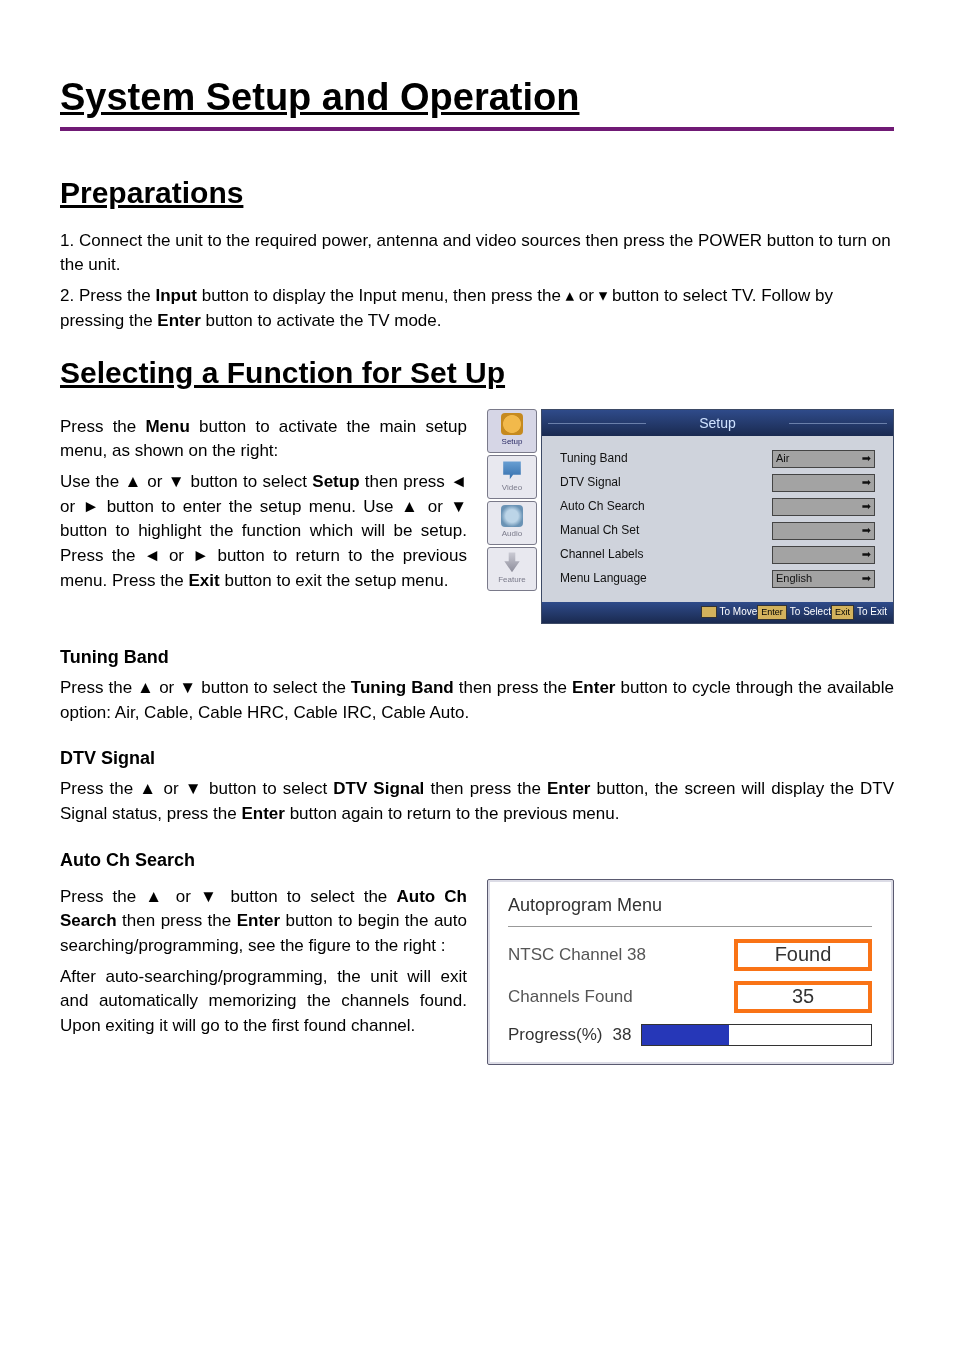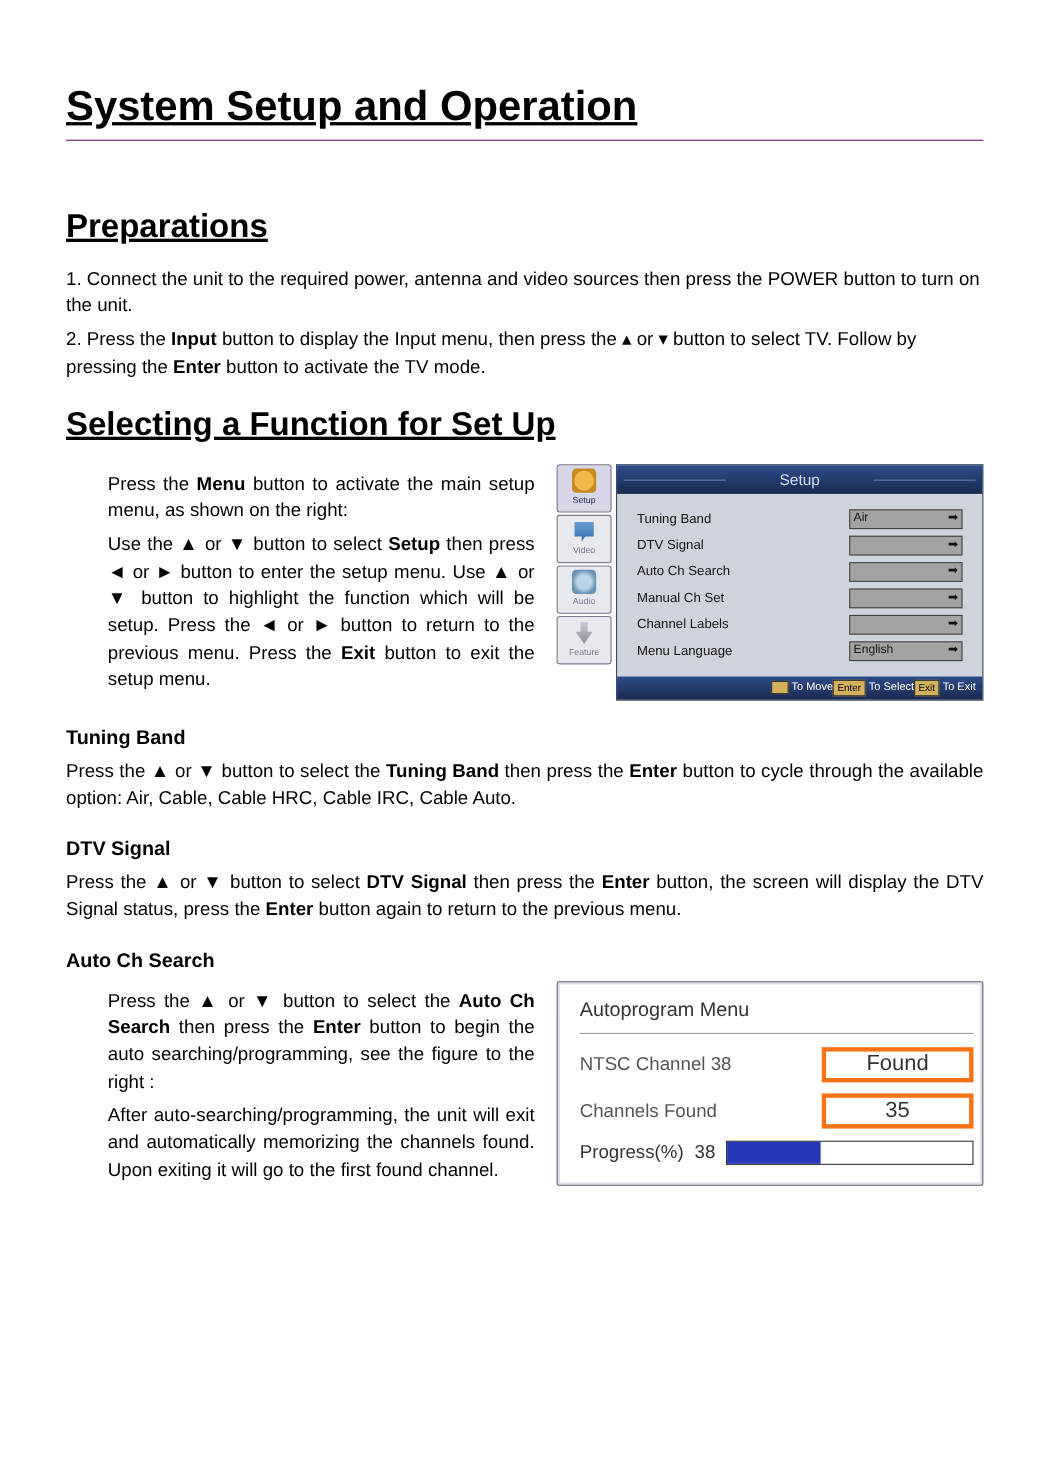--- a/index.html
+++ b/index.html
@@ -10,41 +10,41 @@
     color: #000;
     width: 954px;
     box-sizing: border-box;
     font-size: 17px;
     line-height: 1.45;
   }
   h1.page-title {
     font-size: 38px;
     font-weight: bold;
     text-decoration: underline;
-    margin: 0 0 38px 0;
-    border-bottom: 1px solid #701a75;
+    margin: 0 0 22px 0;
+    border-bottom: 4px solid #701a75;
     padding-bottom: 2px;
     display: inline-block;
     width: 100%;
   }
   h2.section-title {
     font-size: 30px;
     font-weight: bold;
     text-decoration: underline;
     margin: 18px 0 14px 0;
   }
   h3.subheading {
     font-size: 18px;
     font-weight: bold;
     margin: 20px 0 6px 0;
   }
   p { margin: 6px 0; }
   .list-item { margin-left: 0; text-indent: 0; margin-bottom: 6px; }
   .two-col { display: flex; gap: 20px; align-items: flex-start; }
-  .col-text { flex: 1; text-align: justify; margin-left: 38px; }
+  .col-text { flex: 1; text-align: justify; }
   .col-img  { flex: 1; }
   .justify  { text-align: justify; }
 
   
   .osd-wrap { display:flex; gap:4px; }
   .osd-tabs { width:50px; display:flex; flex-direction:column; gap:2px; }
   .osd-tab {
     height:42px; border:1px solid #7a7a8a; border-radius:3px;
     background:#e8e8ef;
     display:flex; flex-direction:column; align-items:center; justify-content:center;
@@ -83,21 +83,21 @@
     background:linear-gradient(#2f4b8a,#1a2a50);
     color:#fff; font-size:10px; padding:3px 6px;
     display:flex; justify-content:flex-end; 
   }
   .osd-footer .chip { display:inline-flex; align-items:center; gap:3px; }
   .osd-footer .btn { background:#d3b25c; color:#000; padding:0 3px; border:1px solid #333; font-size:9px;}
   .osd-footer .dpad { width:14px;height:10px;background:#d3b25c;border:1px solid #333;}
 
   
   .auto-dlg {
-    border:1px solid #5a5a70; border-radius:2px; padding:12px 8px 16px 20px;
+    border:1px solid #5a5a70; border-radius:2px; padding:12px 21px 16px 20px;
     background:#fff; font-size:17px; color:#333;
     box-shadow: inset 0 0 0 2px #dcdce6;
   }
   .auto-dlg .title { font-size:18px; margin-bottom:8px; }
   .auto-dlg hr { border:none; border-top:1px solid #999; margin:4px 0 12px 0;}
   .auto-row { display:flex; align-items:center; margin-bottom:10px; gap:18px;}
   .auto-row .lbl { flex:1; color:#555;}
   .auto-box {
     width:130px; height:24px; border:4px solid #f97316; display:flex;
     align-items:center; justify-content:center; font-size:20px;

